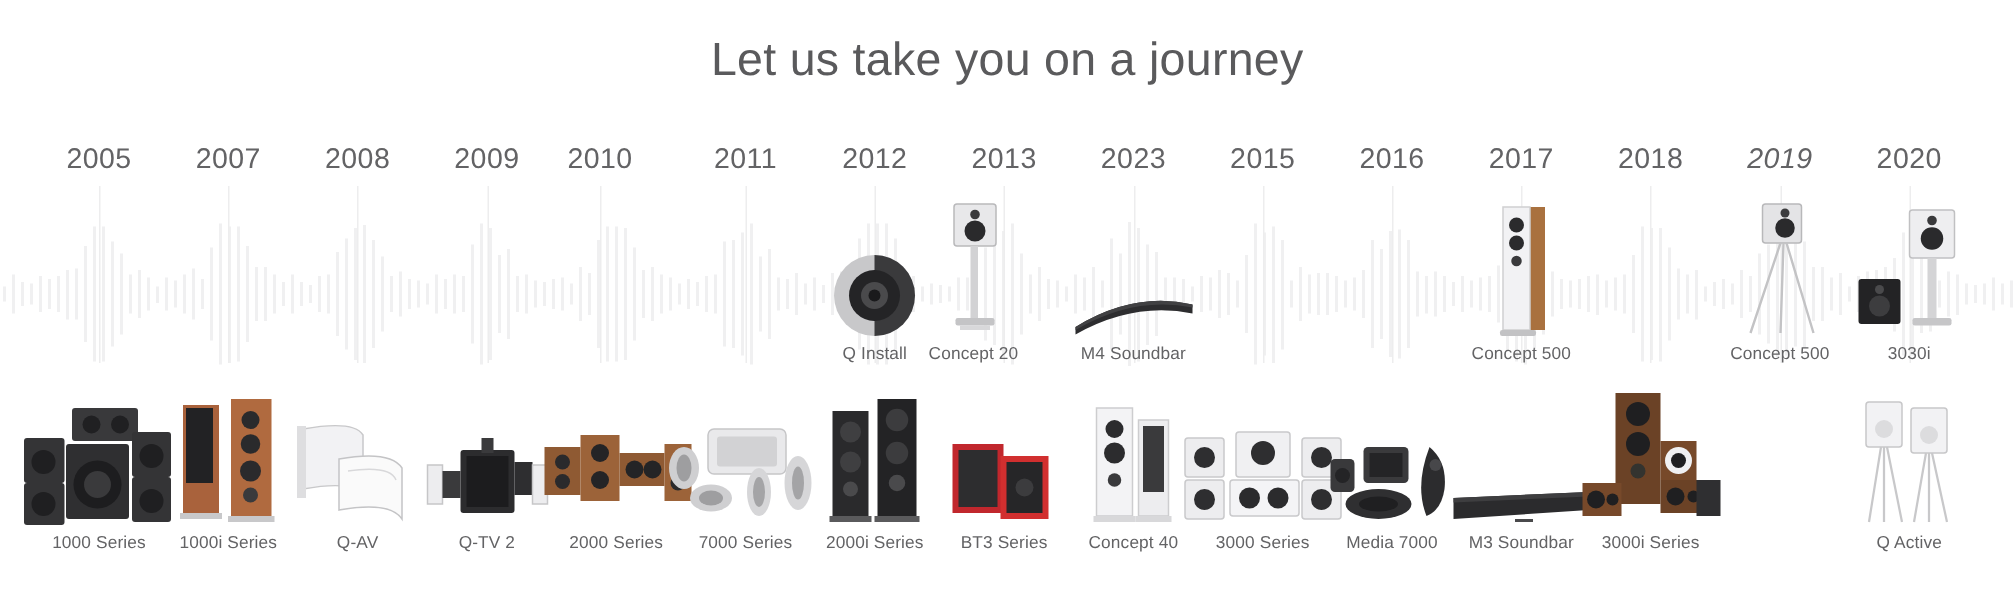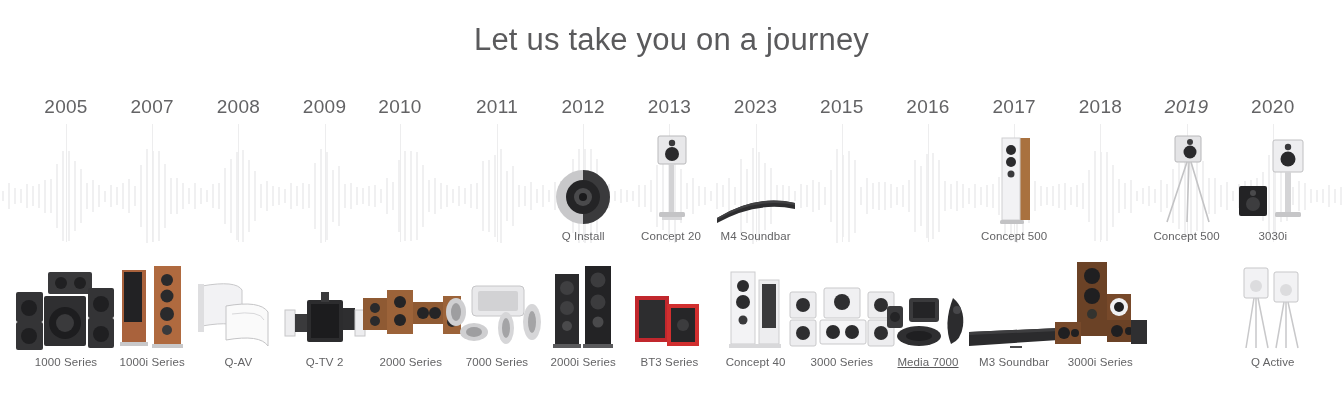--- a/index.html
+++ b/index.html
@@ -414,21 +414,21 @@
     <svg width="58" height="58" viewBox="0 0 58 58">
       <circle cx="29" cy="29" r="27" fill="#c8c8ca"></circle>
       <path d="M29 2a27 27 0 0 1 0 54z" fill="#3a3a3c"></path>
       <circle cx="29" cy="29" r="17" fill="#242426"></circle>
       <circle cx="29" cy="29" r="9" fill="#4a4a4c"></circle>
       <circle cx="29" cy="29" r="4" fill="#1a1a1c"></circle>
     </svg>
         </div>
         <div class="caption">Q Install</div>
       </div>
-      <div class="prod row-top" style="left: 611px;">
+      <div class="prod row-top" style="left: 589px;">
         <div class="art">
     <svg width="46" height="92" viewBox="0 0 46 92">
       <rect x="10" y="2" width="28" height="28" rx="2" fill="#e8e8ea" stroke="#b9b9bb"></rect>
       <circle cx="24" cy="20" r="7" fill="#2a2a2c"></circle>
       <circle cx="24" cy="9" r="3.2" fill="#3a3a3c"></circle>
       <rect x="21" y="30" width="5" height="48" fill="#d2d2d4"></rect>
       <rect x="11" y="78" width="26" height="5" rx="1.5" fill="#c4c4c6"></rect>
       <rect x="14" y="83" width="20" height="3" fill="#d8d8da"></rect>
     </svg>
         </div>
@@ -639,21 +639,21 @@
       <rect x="4" y="38" width="26" height="26" rx="2" fill="#ededef" stroke="#c9c9cb"></rect>
       <circle cx="17" cy="51" r="7" fill="#2e2e30"></circle>
       <rect x="82" y="10" width="26" height="26" rx="2" fill="#ededef" stroke="#c9c9cb"></rect>
       <circle cx="95" cy="23" r="7" fill="#2e2e30"></circle>
       <rect x="82" y="38" width="26" height="26" rx="2" fill="#ededef" stroke="#c9c9cb"></rect>
       <circle cx="95" cy="51" r="7" fill="#2e2e30"></circle>
     </svg>
         </div>
         <div class="caption">3000 Series</div>
       </div>
-      <div class="prod row-bot" style="left: 868px; text-decoration: underline;">
+      <div class="prod row-bot" style="left: 868px;">
         <div class="art">
     <svg width="98" height="68" viewBox="0 0 98 68">
       <rect x="30" y="14" width="30" height="24" rx="3" fill="#3a3a3c"></rect>
       <rect x="34" y="18" width="22" height="16" fill="#242426"></rect>
       <rect x="8" y="22" width="16" height="22" rx="3" fill="#39393b"></rect>
       <circle cx="16" cy="33" r="5" fill="#242426"></circle>
       <ellipse cx="40" cy="52" rx="22" ry="10" fill="#2f2f31"></ellipse>
       <ellipse cx="40" cy="52" rx="13" ry="5" fill="#1f1f21"></ellipse>
       <path d="M74 14 q12 10 10 28 q-2 14 -12 18 q-8 -20 2 -46z" fill="#2c2c2e"></path>
       <circle cx="78" cy="26" r="4" fill="#47474a"></circle>

